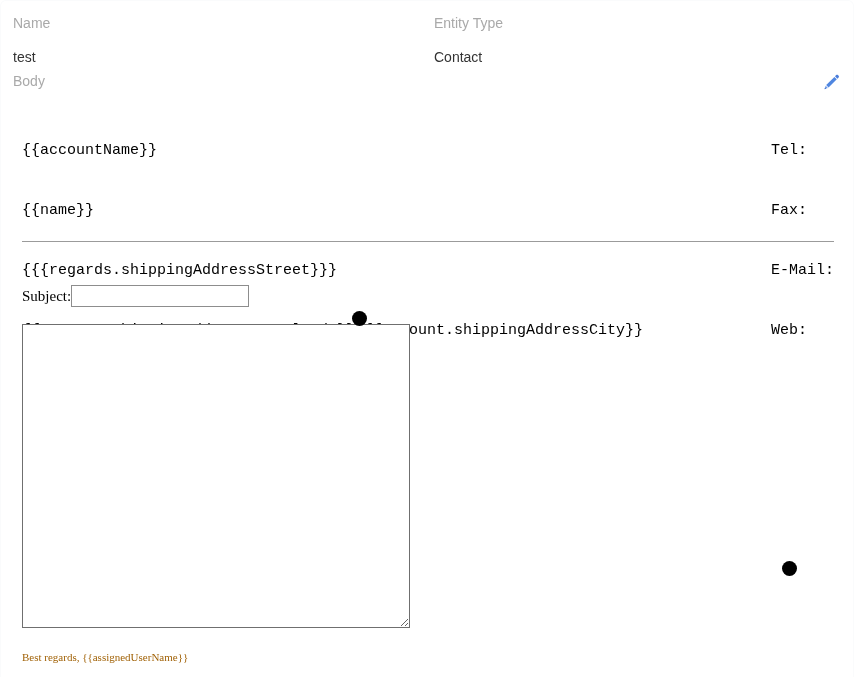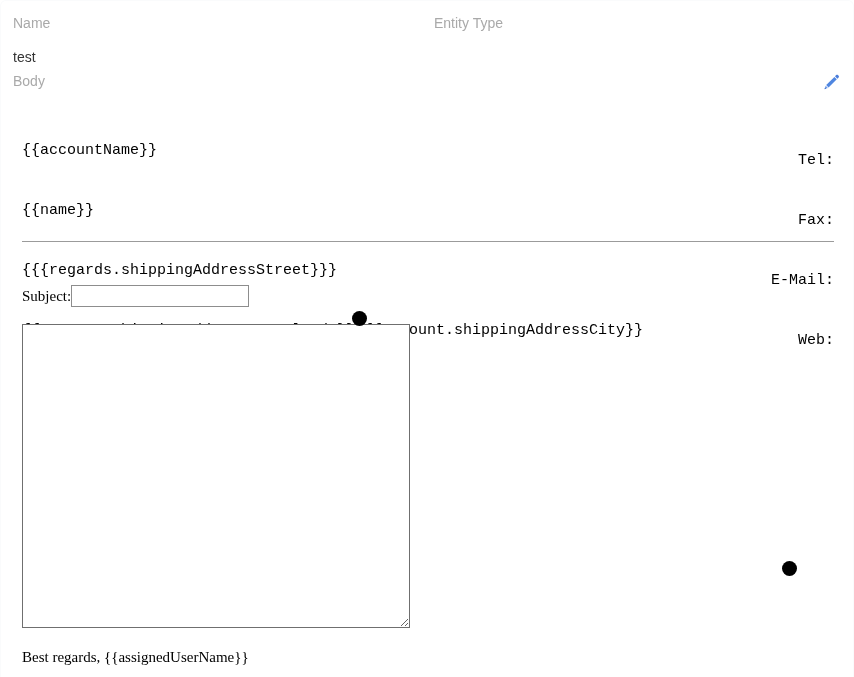--- a/index.html
+++ b/index.html
@@ -101,22 +101,21 @@
   }
   #body-preview-left {
     position: absolute;
     left: 21px;
     top: 0;
     white-space: pre;
   }
   #body-preview-right {
     position: absolute;
     right: 21px;
-    top: 10px;
-    text-align: right;
+    top: 0;
     white-space: pre;
   }
   .body-line { display: block; height: 20px; }
 
   
   #divider {
     position: absolute;
     left: 21px;
     top: 240px;
     width: 812px;
@@ -168,23 +167,23 @@
     padding: 2px;
     outline: none;
     overflow: auto;
   }
 
   #signature-line {
     position: absolute;
     left: 21px;
     top: 646px;
     font-family: "Liberation Serif", "DejaVu Serif", serif;
-    font-size: 15px;
+    font-size: 11px;
     line-height: 20px;
-    color: #000000;
+    color: #a16207;
     white-space: pre;
   }
 
   
   .cursor-dot {
     position: absolute;
     width: 15px;
     height: 15px;
     border-radius: 50%;
     background: #000000;
@@ -197,20 +196,21 @@
 
   <div class="field-row" id="row-main">
 
     <div class="field" id="field-name">
       <div class="field-label">Name</div>
       <div class="field-value">test</div>
     </div>
 
     <div class="field" id="field-entitytype">
       <div class="field-label">Entity Type</div>
+      <div class="field-value">Contact</div>
     </div>
 
   </div>
 
   <div id="field-body">
     <div id="body-label">Body</div>
   </div>
 
   <button id="edit-body-button" aria-label="Edit body">
     <span>

